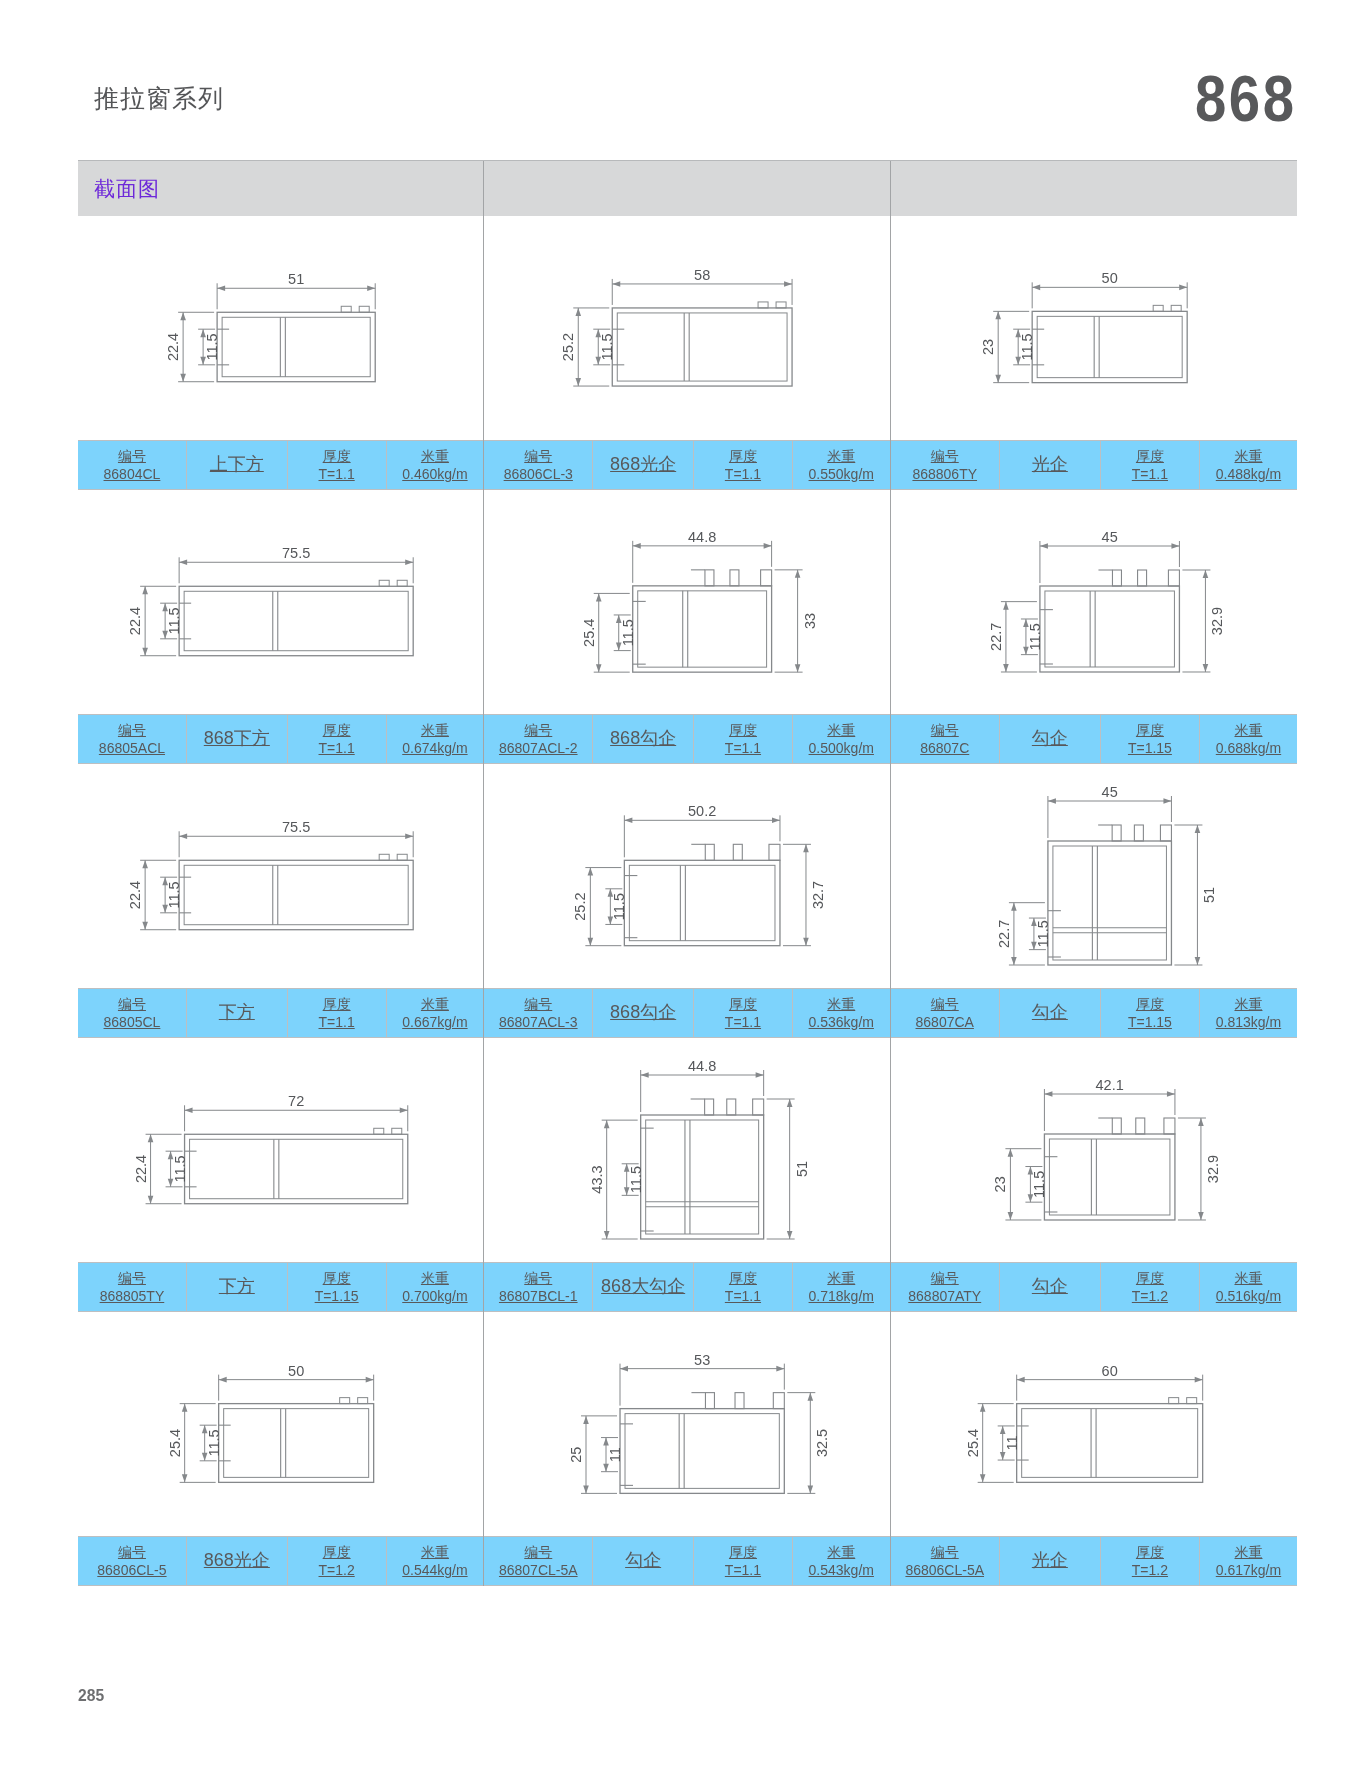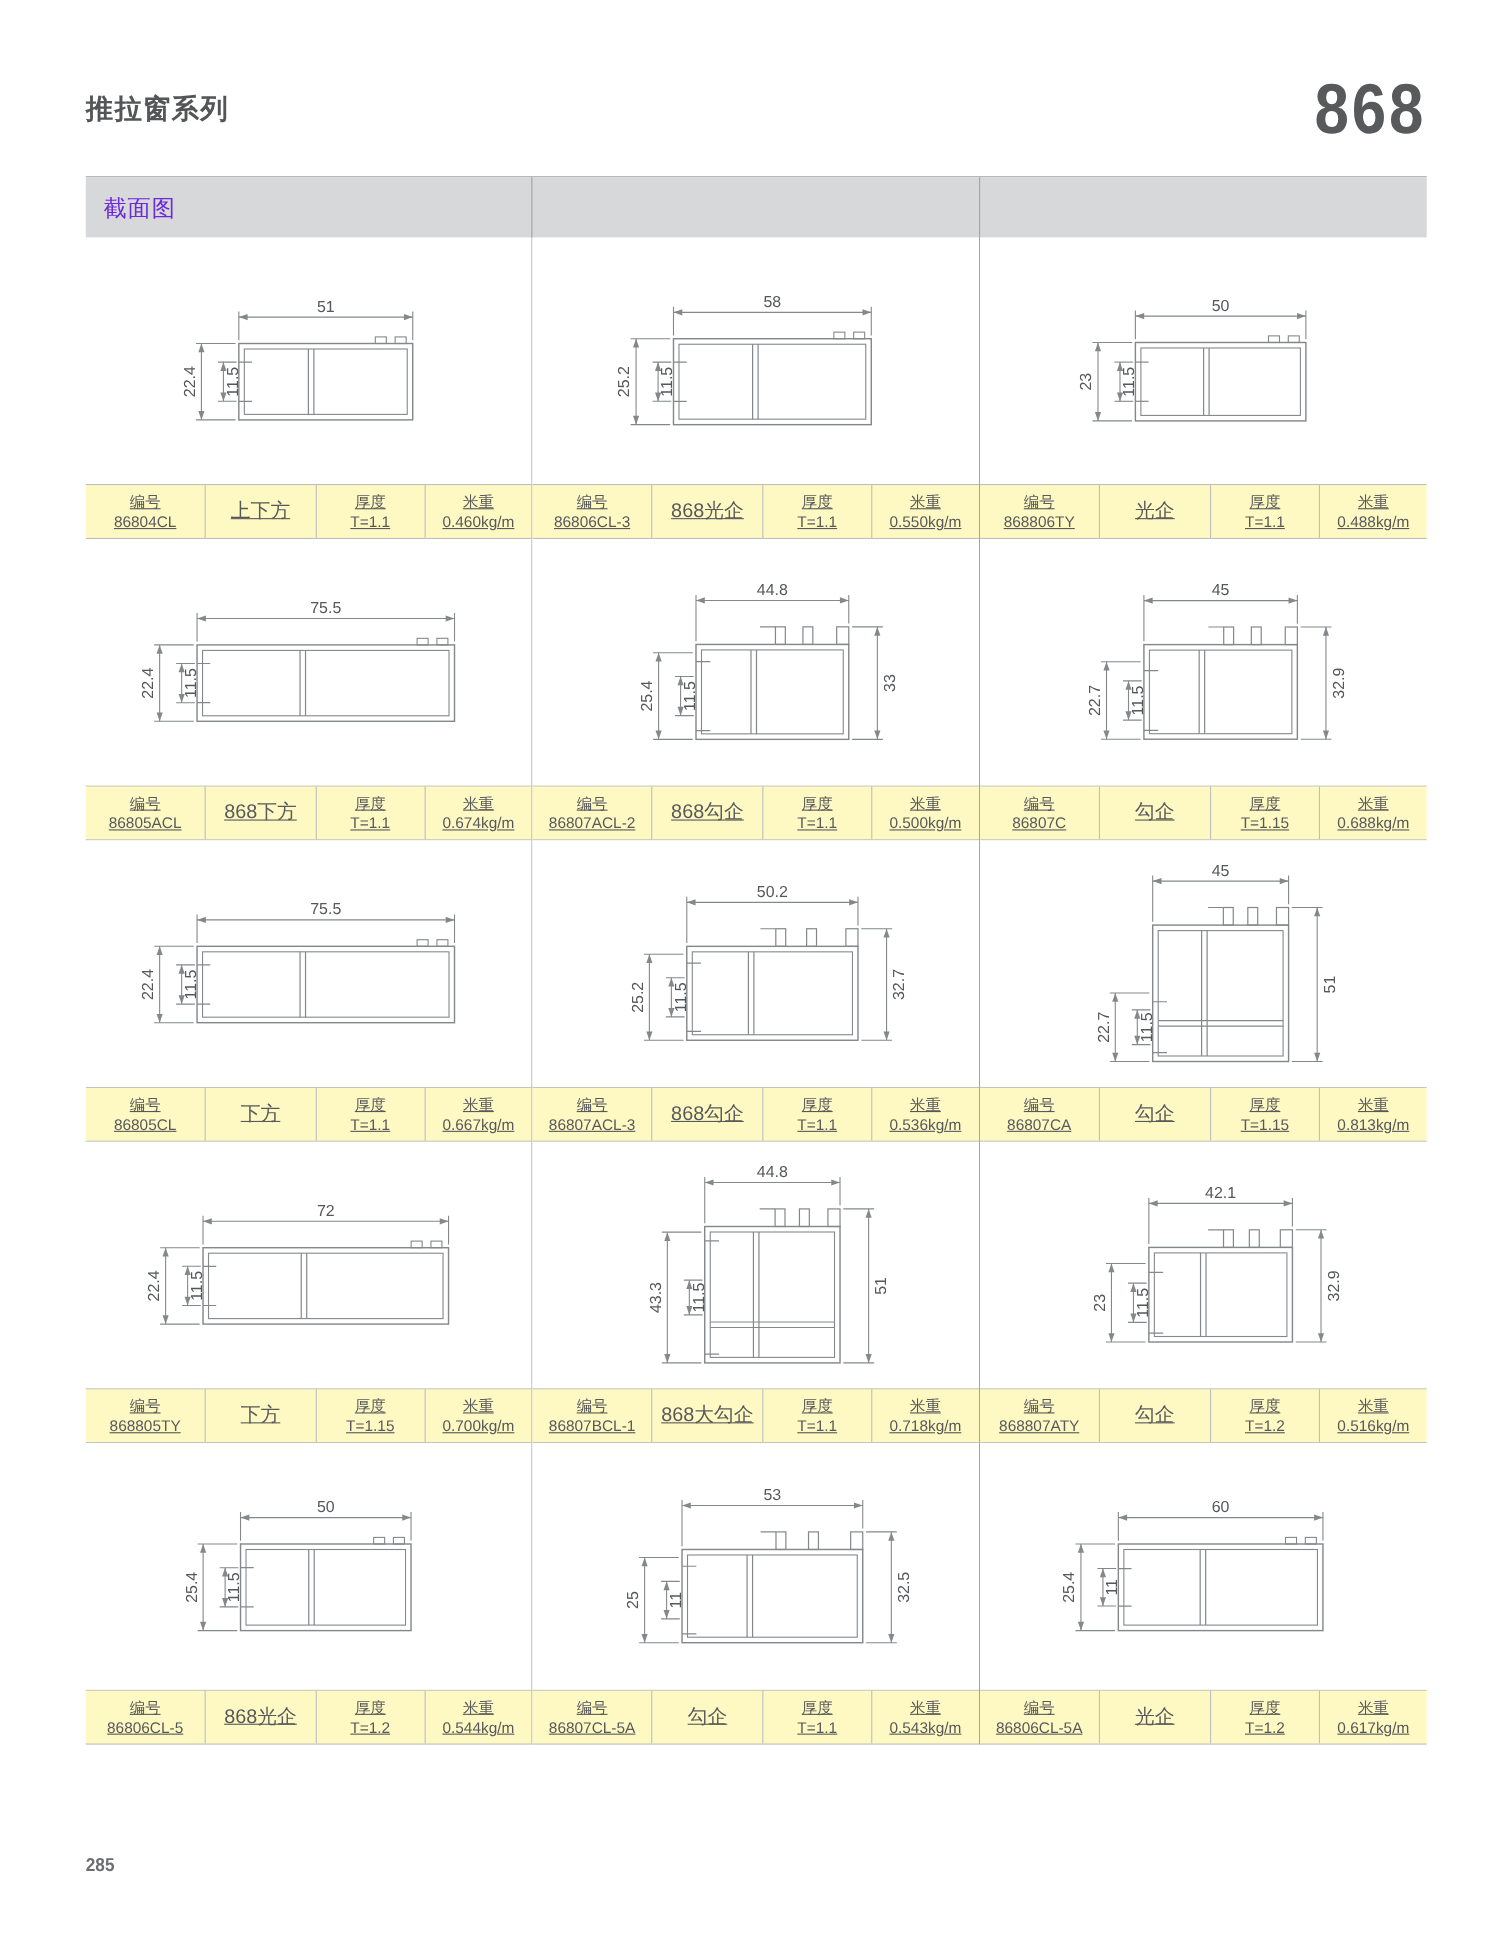--- a/index.html
+++ b/index.html
@@ -1,21 +1,21 @@
 <!DOCTYPE html>
 <html><head>
 <meta charset="utf-8">
 <style>
   html,body{margin:0;padding:0;}
   body{
     width:1359px;height:1771px;position:relative;background:#ffffff;
     font-family:"Liberation Sans","DejaVu Sans",sans-serif;color:#58595b;overflow:hidden;
   }
   .page-title{
-    position:absolute;left:78px;top:82px;font-size:25px;font-weight:700;
+    position:absolute;left:94px;top:82px;font-size:25px;font-weight:400;
     color:#545557;letter-spacing:1px;
   }
   .series-number{
     position:absolute;right:62px;top:62px;font-size:64px;font-weight:700;
     color:#58595b;letter-spacing:3px;font-family:"Liberation Sans","DejaVu Sans",sans-serif;
     transform:scaleX(.88);transform-origin:right top;
   }
   .catalog-table{
     position:absolute;left:78px;top:160px;width:1219px;
     border-top:1px solid #b7b9bb;
@@ -26,21 +26,21 @@
   }
   .table-header .hcell{height:100%;display:flex;align-items:center;border-right:1px solid #a2a4a6;}
   .table-header .hcell:last-child{border-right:none;}
   .section-header{font-size:21px;color:#6d28d9;padding-left:16px;letter-spacing:1px;}
   .grid{display:grid;grid-template-columns:1fr 1fr 1fr;text-decoration:underline;}
   .cell{border-right:1px solid #a2a4a6;}
   .cell.col3{border-right:none;}
   .drawing{height:224px;position:relative;background:#ffffff;}
   .profile-svg{position:absolute;left:0;top:0;width:100%;height:100%;}
   .info{
-    height:48px;background:#fef9c3;border-top:1px solid #bdbfc1;border-bottom:1px solid #bdbfc1;
+    height:48px;background:#7dd3fc;border-top:1px solid #bdbfc1;border-bottom:1px solid #bdbfc1;
     display:grid;grid-template-columns:1.08fr 1fr 0.98fr 0.96fr;
   }
   .info-cell{
     border-right:1px solid #bdbfc1;display:flex;flex-direction:column;justify-content:center;
     align-items:center;font-size:14px;color:#58595b;line-height:1.3;text-align:center;
   }
   .info-cell.last{border-right:none;}
   .info-cell .lbl,.info-cell .val{display:block;}
   .info-cell .name{font-size:18px;}
   .page-number{

